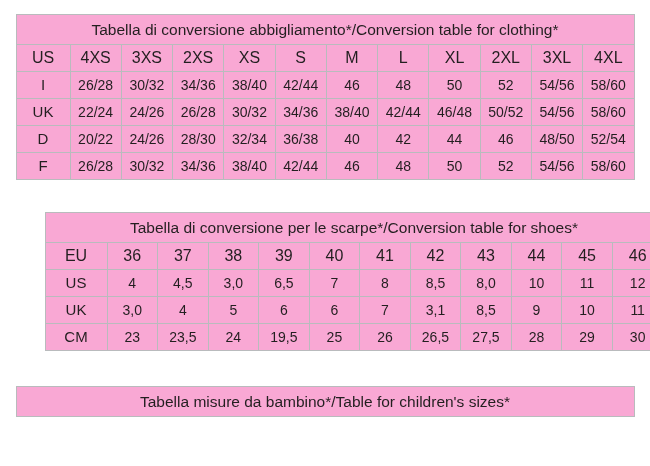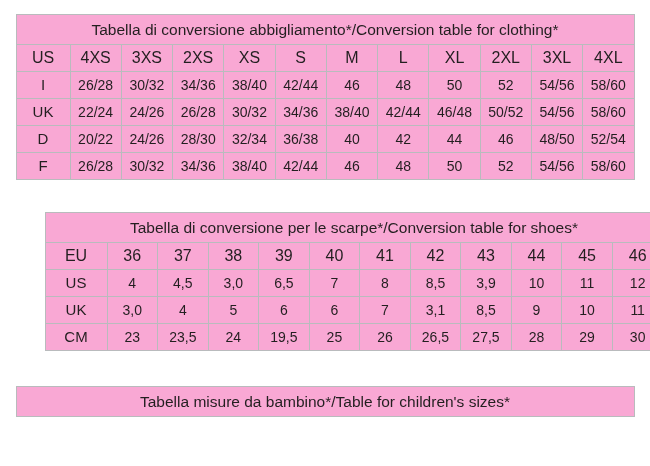--- a/index.html
+++ b/index.html
@@ -207,21 +207,21 @@
         </tr>
         <tr>
           <td class="row-lbl">US</td>
           <td class="data-cell">4</td>
           <td class="data-cell">4,5</td>
           <td class="data-cell">3,0</td>
           <td class="data-cell">6,5</td>
           <td class="data-cell">7</td>
           <td class="data-cell">8</td>
           <td class="data-cell">8,5</td>
-          <td class="data-cell">3,9</td>
+          <td class="data-cell">8,0</td>
           <td class="data-cell">10</td>
           <td class="data-cell">11</td>
           <td class="data-cell">12</td>
         </tr>
         <tr>
           <td class="row-lbl">UK</td>
           <td class="data-cell">3,0</td>
           <td class="data-cell">4</td>
           <td class="data-cell">5</td>
           <td class="data-cell">6</td>

